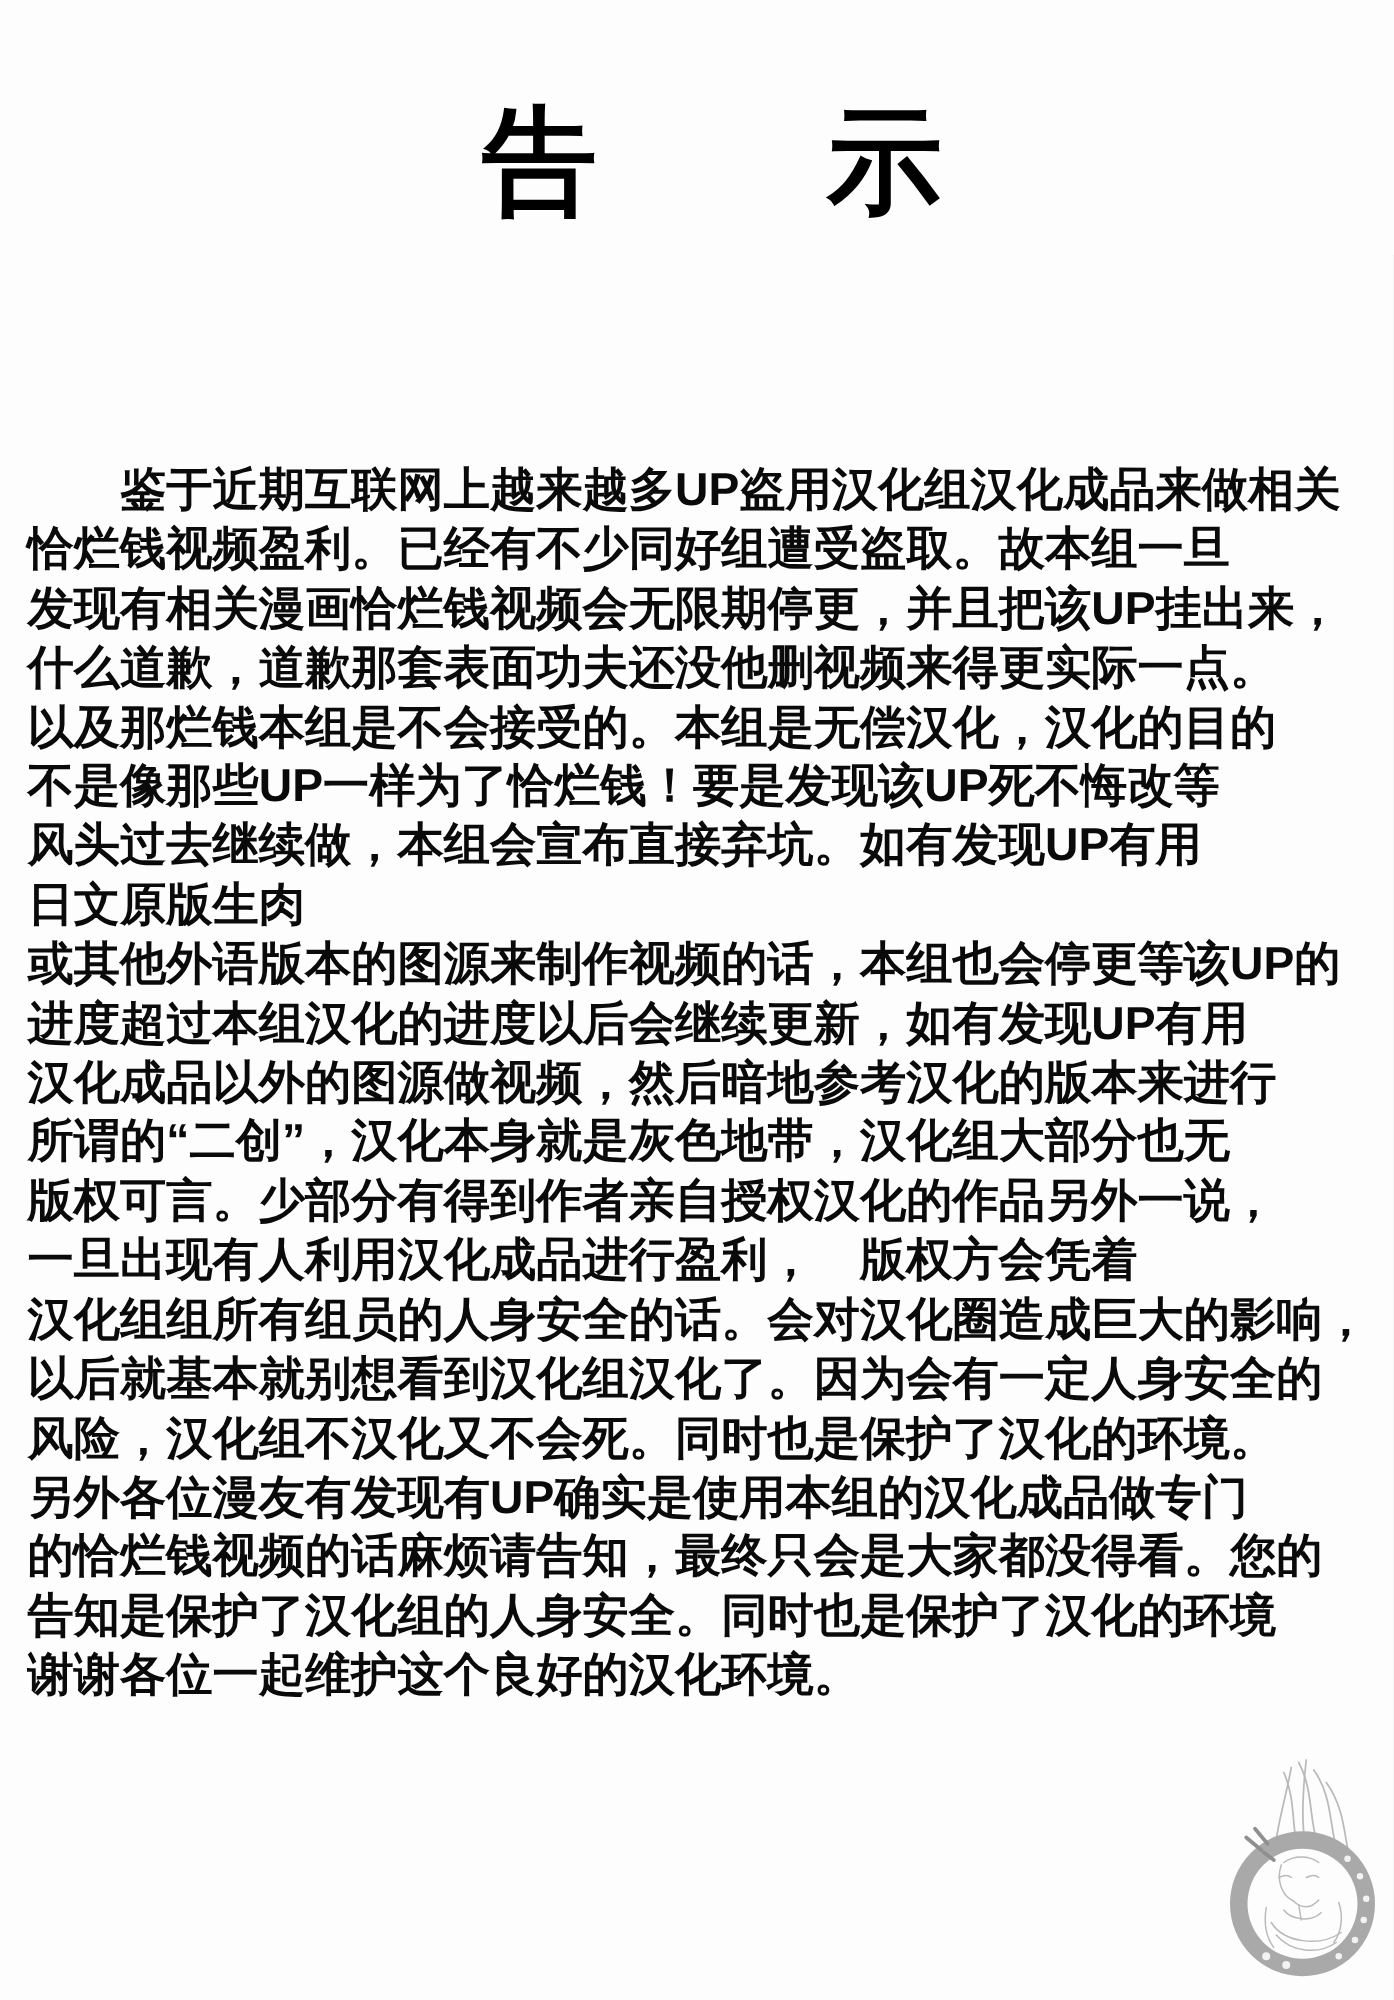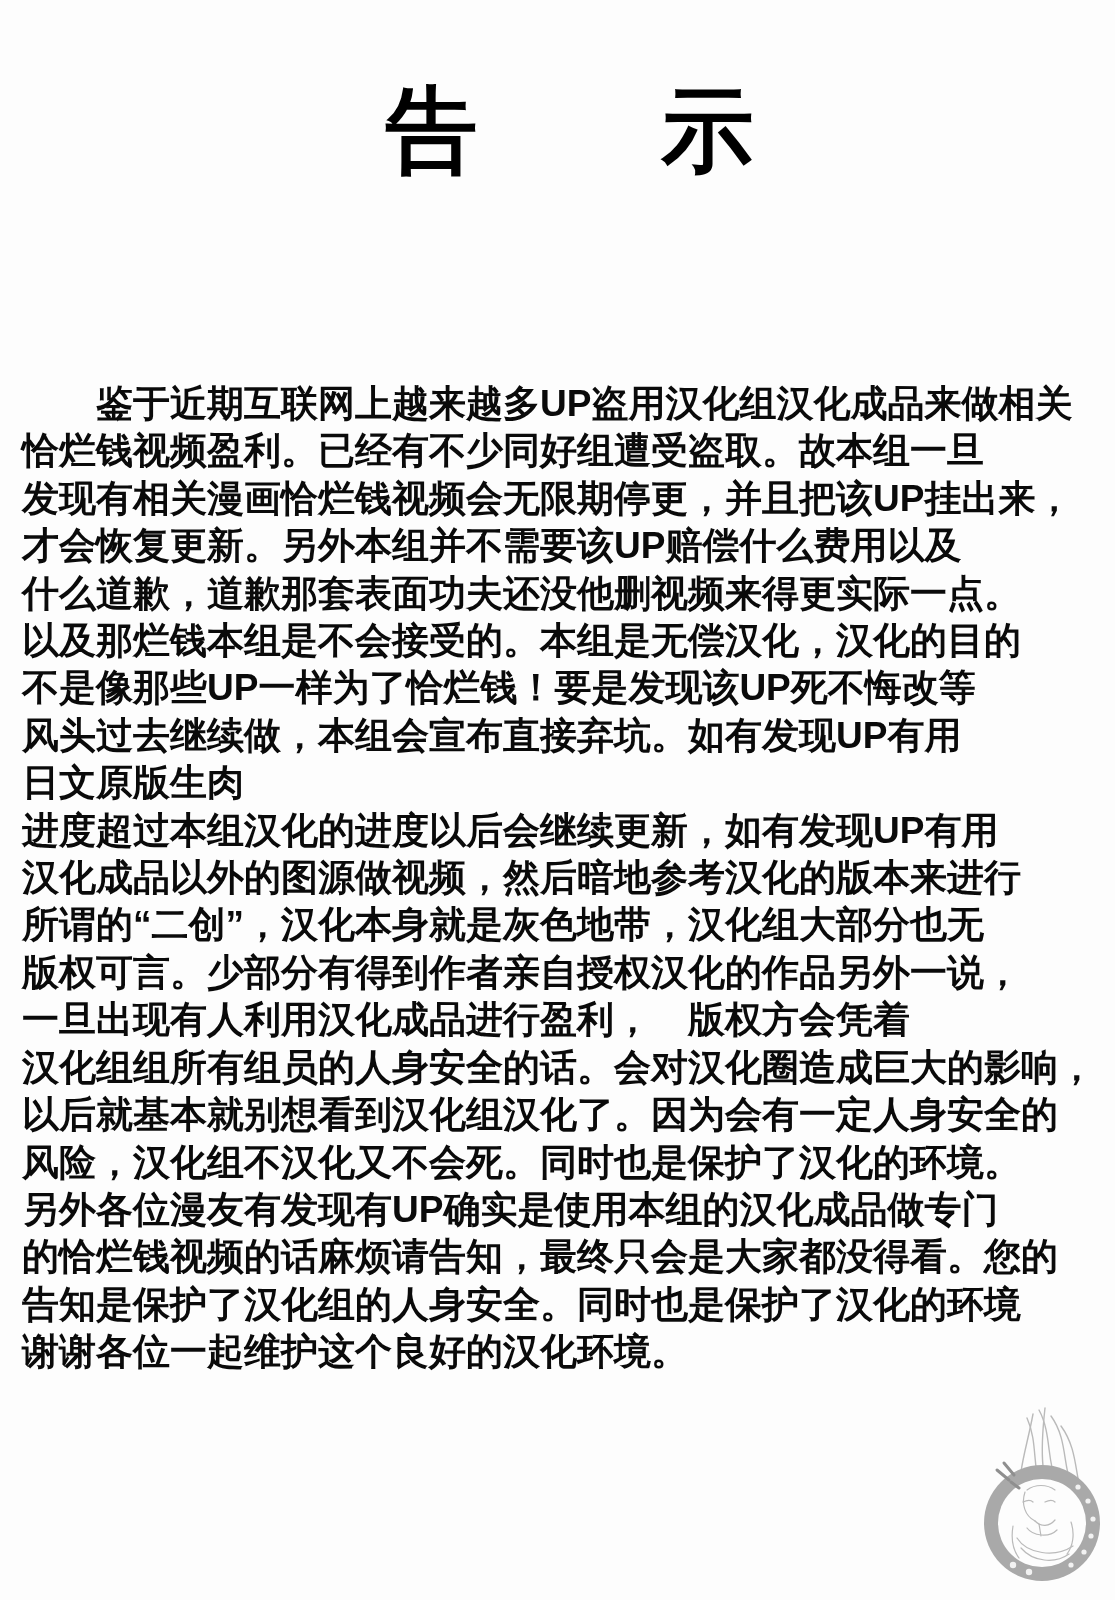--- a/index.html
+++ b/index.html
@@ -35,21 +35,21 @@
     text-align: center;
     font-size: 92px;
     line-height: 1.05;
     font-weight: 900;
     color: var(--title);
     white-space: pre;
     letter-spacing: 0;
   }
   .notice-body {
     position: absolute;
-    top: 380px;
+    top: 368px;
     left: 22px;
     right: 0;
     font-size: 37px;
     line-height: 47.4px;
     font-weight: 600;
   }
   .text-line {
     white-space: pre;
     overflow: visible;
   }
@@ -70,26 +70,26 @@
 <body>
 
 <div class="page">
 
   <h1 class="title">告　　示</h1>
 
   <div class="notice-body">
       <div class="text-line">鉴于近期互联网上越来越多UP盗用汉化组汉化成品来做相关</div>
       <div class="text-line">恰烂钱视频盈利。已经有不少同好组遭受盗取。故本组一旦</div>
       <div class="text-line">发现有相关漫画恰烂钱视频会无限期停更，并且把该UP挂出来，</div>
-      <div class="text-line">才会恢复更新。另外本组并不需要该UP赔偿什么费用以及</div>
       <div class="text-line">什么道歉，道歉那套表面功夫还没他删视频来得更实际一点。</div>
       <div class="text-line">以及那烂钱本组是不会接受的。本组是无偿汉化，汉化的目的</div>
       <div class="text-line">不是像那些UP一样为了恰烂钱！要是发现该UP死不悔改等</div>
       <div class="text-line">风头过去继续做，本组会宣布直接弃坑。如有发现UP有用</div>
       <div class="text-line">日文原版生肉</div>
+      <div class="text-line">或其他外语版本的图源来制作视频的话，本组也会停更等该UP的</div>
       <div class="text-line">进度超过本组汉化的进度以后会继续更新，如有发现UP有用</div>
       <div class="text-line">汉化成品以外的图源做视频，然后暗地参考汉化的版本来进行</div>
       <div class="text-line">所谓的“二创”，汉化本身就是灰色地带，汉化组大部分也无</div>
       <div class="text-line">版权可言。少部分有得到作者亲自授权汉化的作品另外一说，</div>
       <div class="text-line">一旦出现有人利用汉化成品进行盈利，　版权方会凭着</div>
       <div class="text-line">汉化组组所有组员的人身安全的话。会对汉化圈造成巨大的影响，</div>
       <div class="text-line">以后就基本就别想看到汉化组汉化了。因为会有一定人身安全的</div>
       <div class="text-line">风险，汉化组不汉化又不会死。同时也是保护了汉化的环境。</div>
       <div class="text-line">另外各位漫友有发现有UP确实是使用本组的汉化成品做专门</div>
       <div class="text-line">的恰烂钱视频的话麻烦请告知，最终只会是大家都没得看。您的</div>

